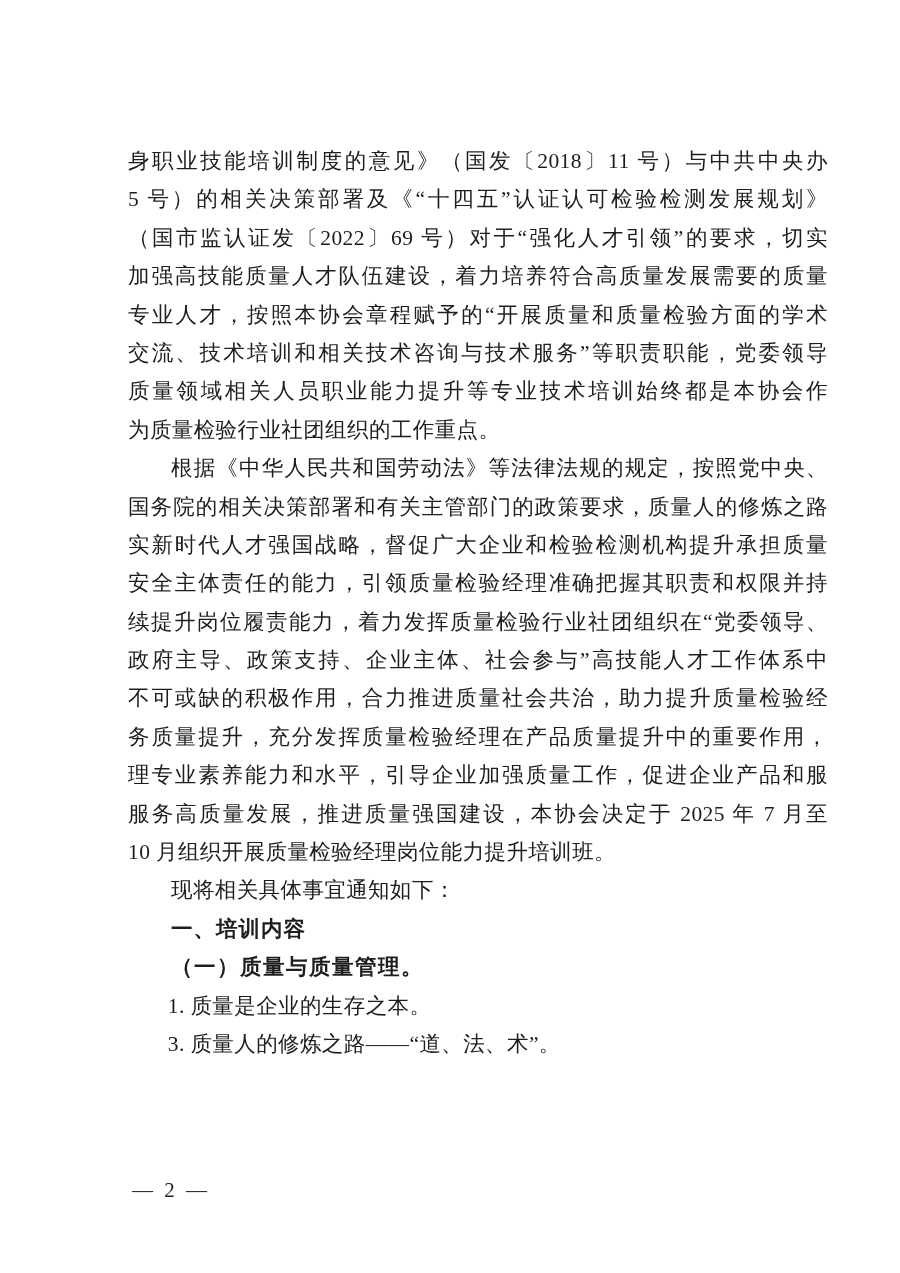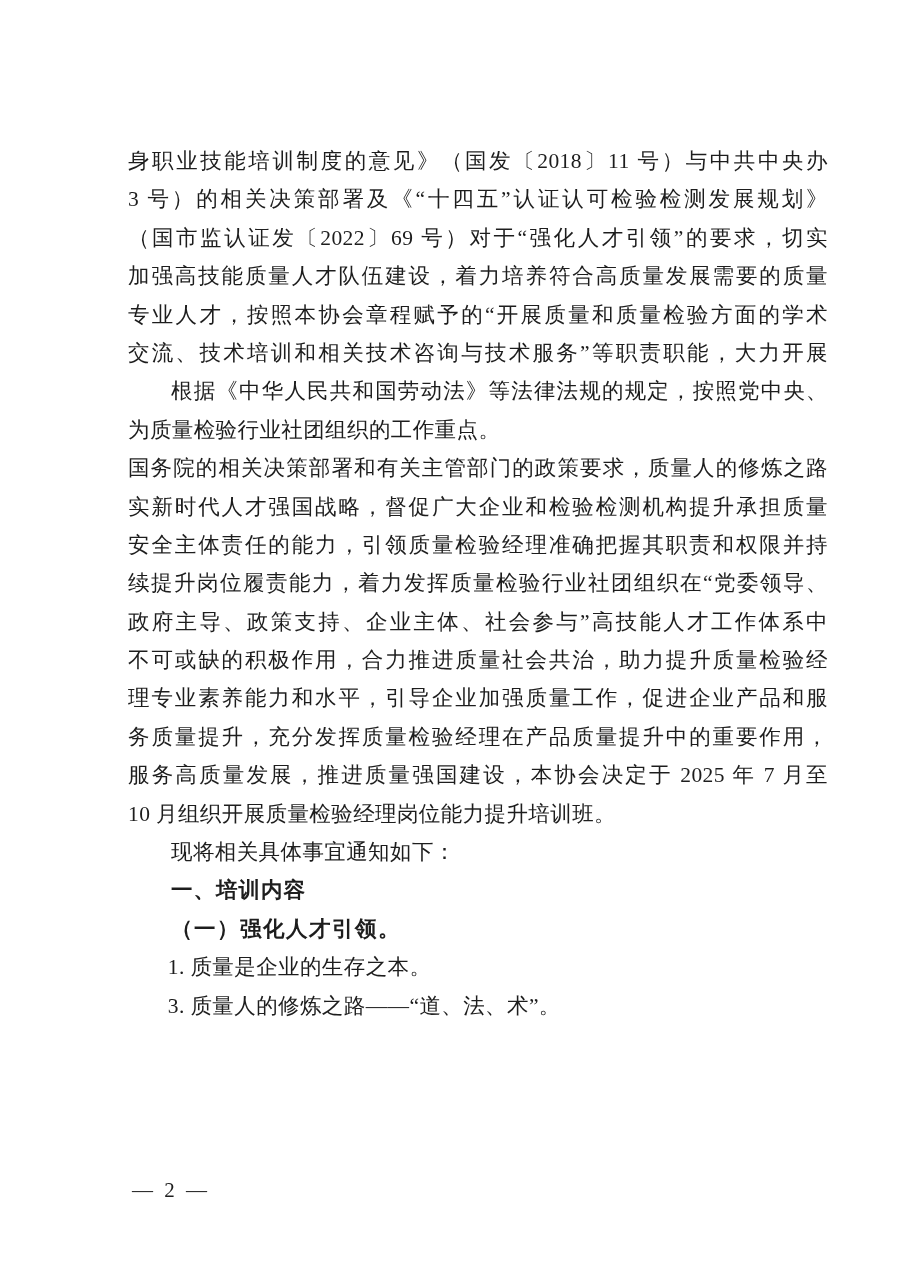--- a/index.html
+++ b/index.html
@@ -59,37 +59,38 @@
     letter-spacing: 3px;
     color: #1d1d1d;
   }
 </style>
 </head>
 <body>
 
 <div class="page">
   <div class="doc-body" id="doc-body">
       <div class="line justify">身职业技能培训制度的意见》（国发〔2018〕11 号）与中共中央办</div>
-      <div class="line justify">3 号）的相关决策部署及《“十四五”认证认可检验检测发展规划》</div>
+      <div class="line justify">5 号）的相关决策部署及《“十四五”认证认可检验检测发展规划》</div>
       <div class="line justify">（国市监认证发〔2022〕69 号）对于“强化人才引领”的要求，切实</div>
       <div class="line justify">加强高技能质量人才队伍建设，着力培养符合高质量发展需要的质量</div>
       <div class="line justify">专业人才，按照本协会章程赋予的“开展质量和质量检验方面的学术</div>
-      <div class="line justify">交流、技术培训和相关技术咨询与技术服务”等职责职能，大力开展</div>
+      <div class="line justify">交流、技术培训和相关技术咨询与技术服务”等职责职能，党委领导</div>
+      <div class="line justify">质量领域相关人员职业能力提升等专业技术培训始终都是本协会作</div>
+      <div class="line">为质量检验行业社团组织的工作重点。</div>
       <div class="line justify indent">根据《中华人民共和国劳动法》等法律法规的规定，按照党中央、</div>
-      <div class="line">为质量检验行业社团组织的工作重点。</div>
       <div class="line justify">国务院的相关决策部署和有关主管部门的政策要求，质量人的修炼之路</div>
       <div class="line justify">实新时代人才强国战略，督促广大企业和检验检测机构提升承担质量</div>
       <div class="line justify">安全主体责任的能力，引领质量检验经理准确把握其职责和权限并持</div>
       <div class="line justify">续提升岗位履责能力，着力发挥质量检验行业社团组织在“党委领导、</div>
       <div class="line justify">政府主导、政策支持、企业主体、社会参与”高技能人才工作体系中</div>
       <div class="line justify">不可或缺的积极作用，合力推进质量社会共治，助力提升质量检验经</div>
+      <div class="line justify">务质量提升，充分发挥质量检验经理在产品质量提升中的重要作用，</div>
       <div class="line justify">理专业素养能力和水平，引导企业加强质量工作，促进企业产品和服</div>
-      <div class="line justify">务质量提升，充分发挥质量检验经理在产品质量提升中的重要作用，</div>
       <div class="line justify">服务高质量发展，推进质量强国建设，本协会决定于 2025 年 7 月至</div>
       <div class="line">10 月组织开展质量检验经理岗位能力提升培训班。</div>
       <div class="line indent">现将相关具体事宜通知如下：</div>
       <div class="line indent hei">一、培训内容</div>
-      <div class="line indent kai">（一）强化人才引领。</div>
+      <div class="line indent kai">（一）质量与质量管理。</div>
       <div class="line indent-num">1. 质量是企业的生存之本。</div>
       <div class="line indent-num">3. 质量人的修炼之路——“道、法、术”。</div>
     </div>
   <div class="footer">— 2 —</div>
 </div>
 
 </body></html>

